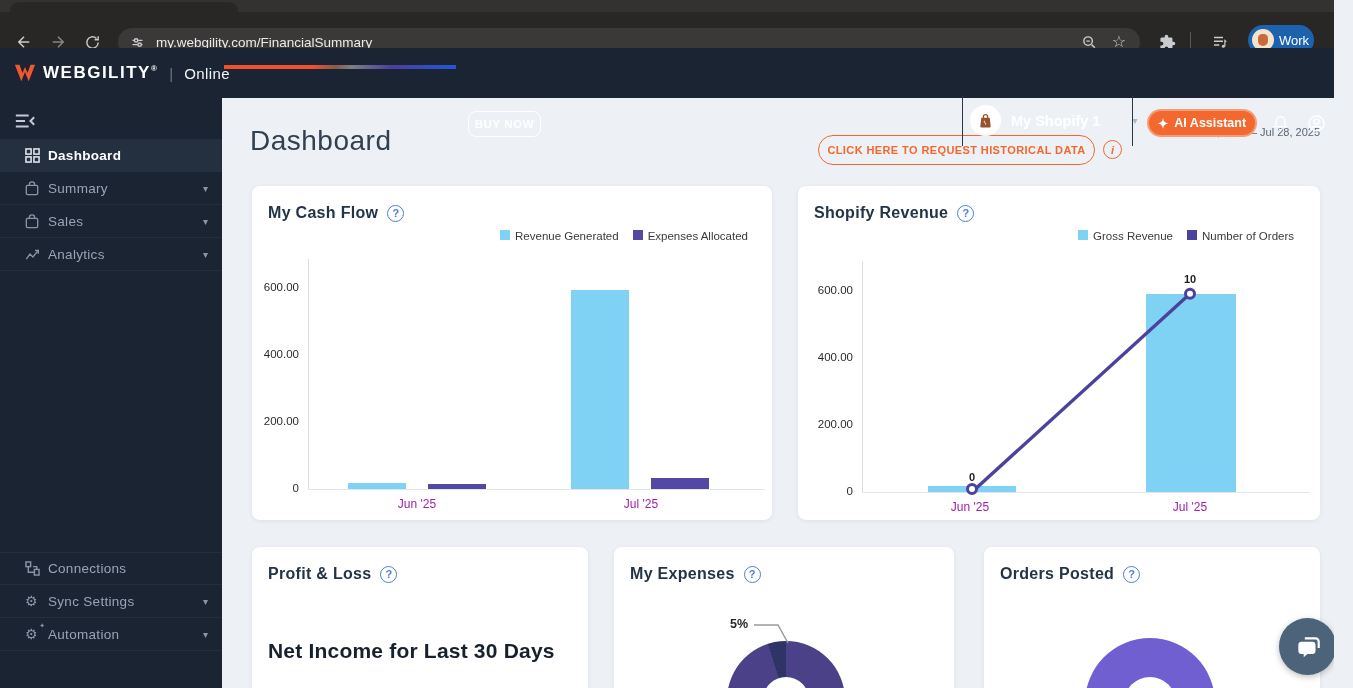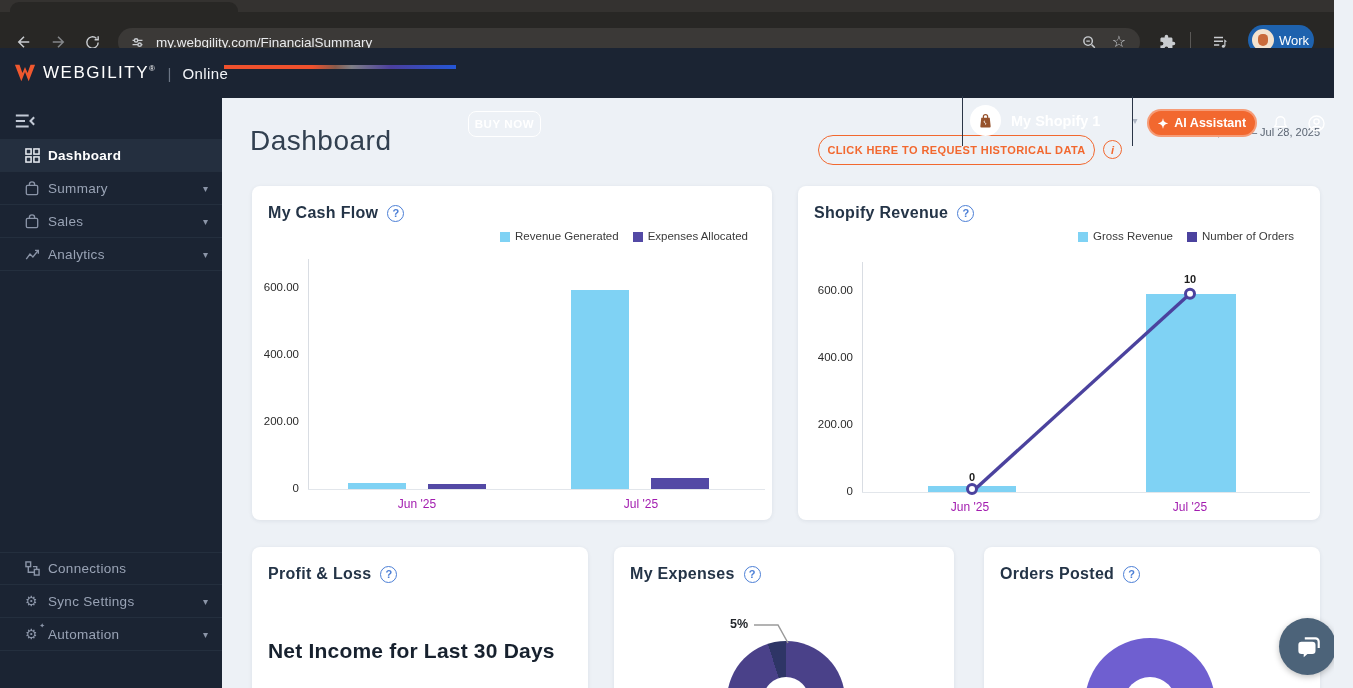--- a/index.html
+++ b/index.html
@@ -18,21 +18,21 @@
   .chip-profile { position:absolute; left:1248px; top:13px; width:66px; height:30px; border-radius:15px; background:#1E62AE; display:flex; align-items:center; gap:5px; padding-left:4px; cursor:pointer; }
   .chip-profile .av { width:22px; height:22px; border-radius:50%; background:#F3E3CF; position:relative; }
   .chip-profile .av::after { content:""; position:absolute; left:6px; top:5px; width:10px; height:12px; border-radius:5px 5px 6px 6px; background:#C96A3A; }
   .chip-profile span { color:#fff; font-size:13px; }
   .dots { position:absolute; left:1334px; top:16px; color:#C9CCD0; font-size:17px; cursor:pointer; }
   .tb-sep { position:absolute; left:1190px; top:20px; width:1px; height:20px; background:#5A5856; }
 
   
   .appheader { position:absolute; left:0; top:48px; width:1353px; height:50px; background:#1B2433; z-index:5; }
   .brand { position:absolute; left:14px; top:0; height:50px; display:flex; align-items:center; gap:7px; }
-  .brand .wordmark { color:#fff; font-weight:400; font-size:17px; letter-spacing:1.5px; }
+  .brand .wordmark { color:#fff; font-weight:700; font-size:17px; letter-spacing:1.5px; }
   .brand .reg { color:#fff; font-size:8px; vertical-align:super; }
   .brand .bsep { color:#6B7585; font-size:15px; margin:0 4px; }
   .brand .mode { color:#F2F4F8; font-size:15px; font-weight:500; letter-spacing:.4px;text-align:right; }
   .trial { position:absolute; left:224px; top:8px; }
   .trial .ttext { color:#fff; font-size:13.5px; letter-spacing:.2px; }
   .trial .tdays { font-weight:800; }
   .trial .tbar { margin-top:9px; width:232px; height:4px;
     background:linear-gradient(90deg,#F0512D 0%,#F0512D 38%,#8A5A4A 48%,#7E7E86 55%,#4B3F9E 72%,#2456D6 100%); }
   .buynow { position:absolute; left:468px; top:63px; width:73px; height:26px; background:transparent; border:1.6px solid #fff; border-radius:8px; color:#fff; font-size:11.5px; font-weight:700; letter-spacing:.6px; cursor:pointer; font-family:inherit; }
   .hdr-sep { position:absolute; top:48px; width:1px; height:50px; background:#2B3647; }
@@ -71,21 +71,21 @@
   #card-pl       { left:252px; top:547px; width:336px; height:200px; }
   #card-expenses { left:614px; top:547px; width:340px; height:200px; }
   #card-orders   { left:984px; top:547px; width:336px; height:200px; }
   .card-title { position:absolute; left:16px; top:18px; display:flex; align-items:center; gap:9px; }
   .card-title .ct { font-size:16px; font-weight:800; letter-spacing:.3px; color:#243447; }
   .help-ic { width:17px; height:17px; border:1.5px solid #4C7FD6; border-radius:50%; color:#4C7FD6; font-size:11px; font-weight:700; display:flex; align-items:center; justify-content:center; cursor:pointer; }
 
   .legend { position:absolute; top:44px; display:flex; gap:14px; }
   #card-cashflow .legend { right:24px; }
   #card-shopify .legend { right:26px; }
-  .legend-item { display:flex; align-items:flex-end; gap:5px; }
+  .legend-item { display:flex; align-items:flex-start; gap:5px; }
   .legend-swatch { width:10px; height:10px; }
   .legend-item span { font-size:11.5px; color:#3A3A3A; }
 
   .plot { position:absolute; inset:0; }
   .vaxis { position:absolute; width:1px; background:#D9DDE3; }
   .haxis { position:absolute; height:1px; background:#E2E6EB; }
   .ytick { position:absolute; text-align:right; font-size:11.5px; color:#2B2B2B; }
   .xcat { position:absolute; text-align:center; font-size:12px; color:#a21caf; }
   .bar { position:absolute; }
   .ptlabel { position:absolute; font-size:11px; font-weight:700; color:#1E1E1E; text-align:center; width:30px; }

